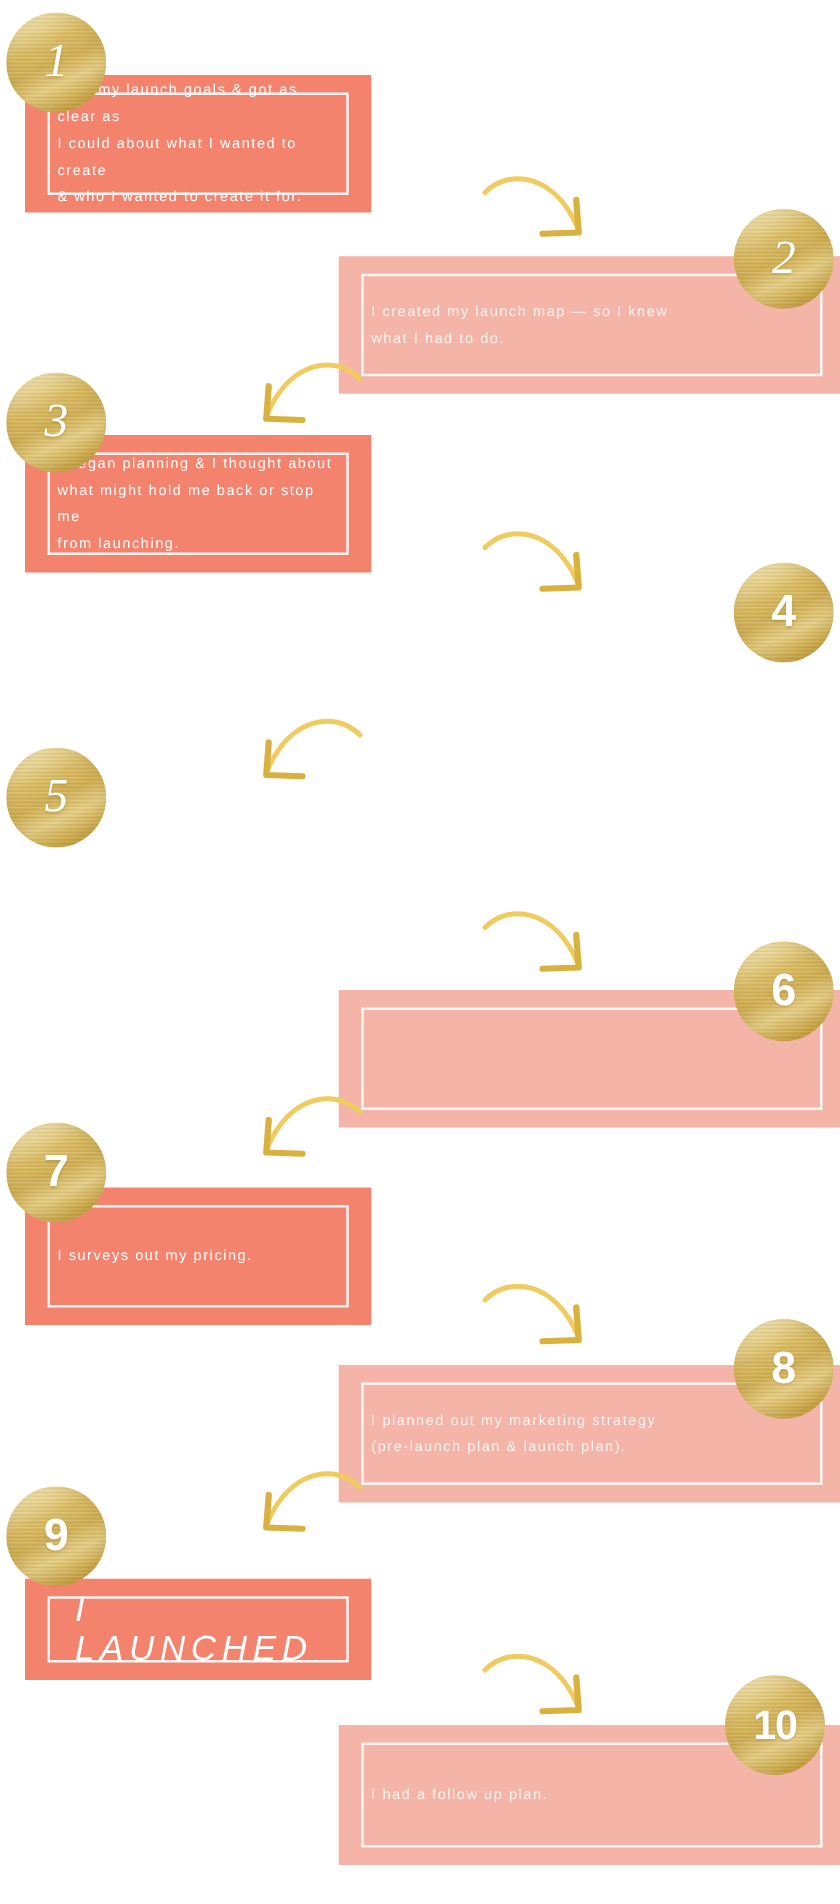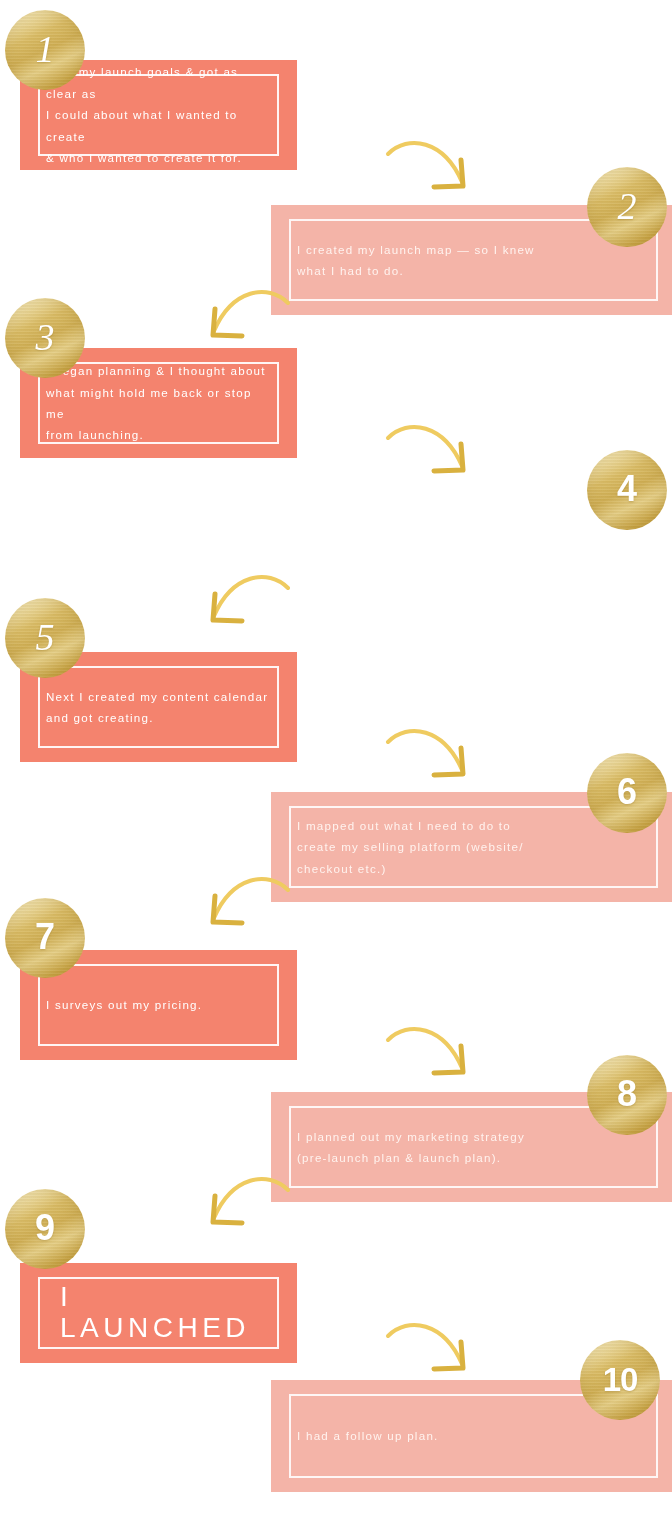--- a/index.html
+++ b/index.html
@@ -177,44 +177,34 @@
     <span class="badge-num">4</span>
   </div>
 
   <div class="arrow" style="left:190px; top:570px;">
     <svg width="100" height="74" viewBox="0 0 100 74">
       <path d="M98 18 C 78 -2, 42 4, 24 46" fill="none" stroke="#EFCB60" stroke-width="4" stroke-linecap="round"></path>
       <path d="M52 51 L23 50 L25 24" fill="none" stroke="#D9B13F" stroke-width="5" stroke-linecap="round" stroke-linejoin="round"></path>
     </svg>
   </div>
 
-  <div class="step left dark" style="left:20px; top:652px;">
-    <div class="step-box">
-      <div class="inner-border"></div>
-      <div class="step-text">Next I created my content calendar
-and got creating.</div>
-    </div>
-  </div>
   <div class="badge" style="left:5px; top:598px;">
     <span class="badge-num">5</span>
   </div>
 
   <div class="arrow" style="left:386px; top:724px;">
     <svg width="100" height="74" viewBox="0 0 100 74">
       <path d="M2 18 C 22 -2, 58 4, 76 46" fill="none" stroke="#EFCB60" stroke-width="4" stroke-linecap="round"></path>
       <path d="M48 51 L77 50 L75 24" fill="none" stroke="#D9B13F" stroke-width="5" stroke-linecap="round" stroke-linejoin="round"></path>
     </svg>
   </div>
 
   <div class="step right light" style="left:271px; top:792px;">
     <div class="step-box">
       <div class="inner-border"></div>
-      <div class="step-text"> I mapped out what I need to do to
-create my selling platform (website/
-checkout etc.)</div>
     </div>
   </div>
   <div class="badge plain" style="left:587px; top:753px;">
     <span class="badge-num">6</span>
   </div>
 
   <div class="arrow" style="left:190px; top:872px;">
     <svg width="100" height="74" viewBox="0 0 100 74">
       <path d="M98 18 C 78 -2, 42 4, 24 46" fill="none" stroke="#EFCB60" stroke-width="4" stroke-linecap="round"></path>
       <path d="M52 51 L23 50 L25 24" fill="none" stroke="#D9B13F" stroke-width="5" stroke-linecap="round" stroke-linejoin="round"></path>
@@ -249,21 +239,21 @@
     <span class="badge-num">8</span>
   </div>
 
   <div class="arrow" style="left:190px; top:1172px;">
     <svg width="100" height="74" viewBox="0 0 100 74">
       <path d="M98 18 C 78 -2, 42 4, 24 46" fill="none" stroke="#EFCB60" stroke-width="4" stroke-linecap="round"></path>
       <path d="M52 51 L23 50 L25 24" fill="none" stroke="#D9B13F" stroke-width="5" stroke-linecap="round" stroke-linejoin="round"></path>
     </svg>
   </div>
 
-  <div class="step left dark headline" style="left:20px; top:1263px; height:100px;">
+  <div class="step left dark headline" style="left:20px; top:1263px; height:81px;font-style:italic;">
     <div class="step-box">
       <div class="inner-border"></div>
       <div class="step-text">I LAUNCHED</div>
     </div>
   </div>
   <div class="badge plain" style="left:5px; top:1189px;">
     <span class="badge-num">9</span>
   </div>
 
   <div class="arrow" style="left:386px; top:1318px;">

